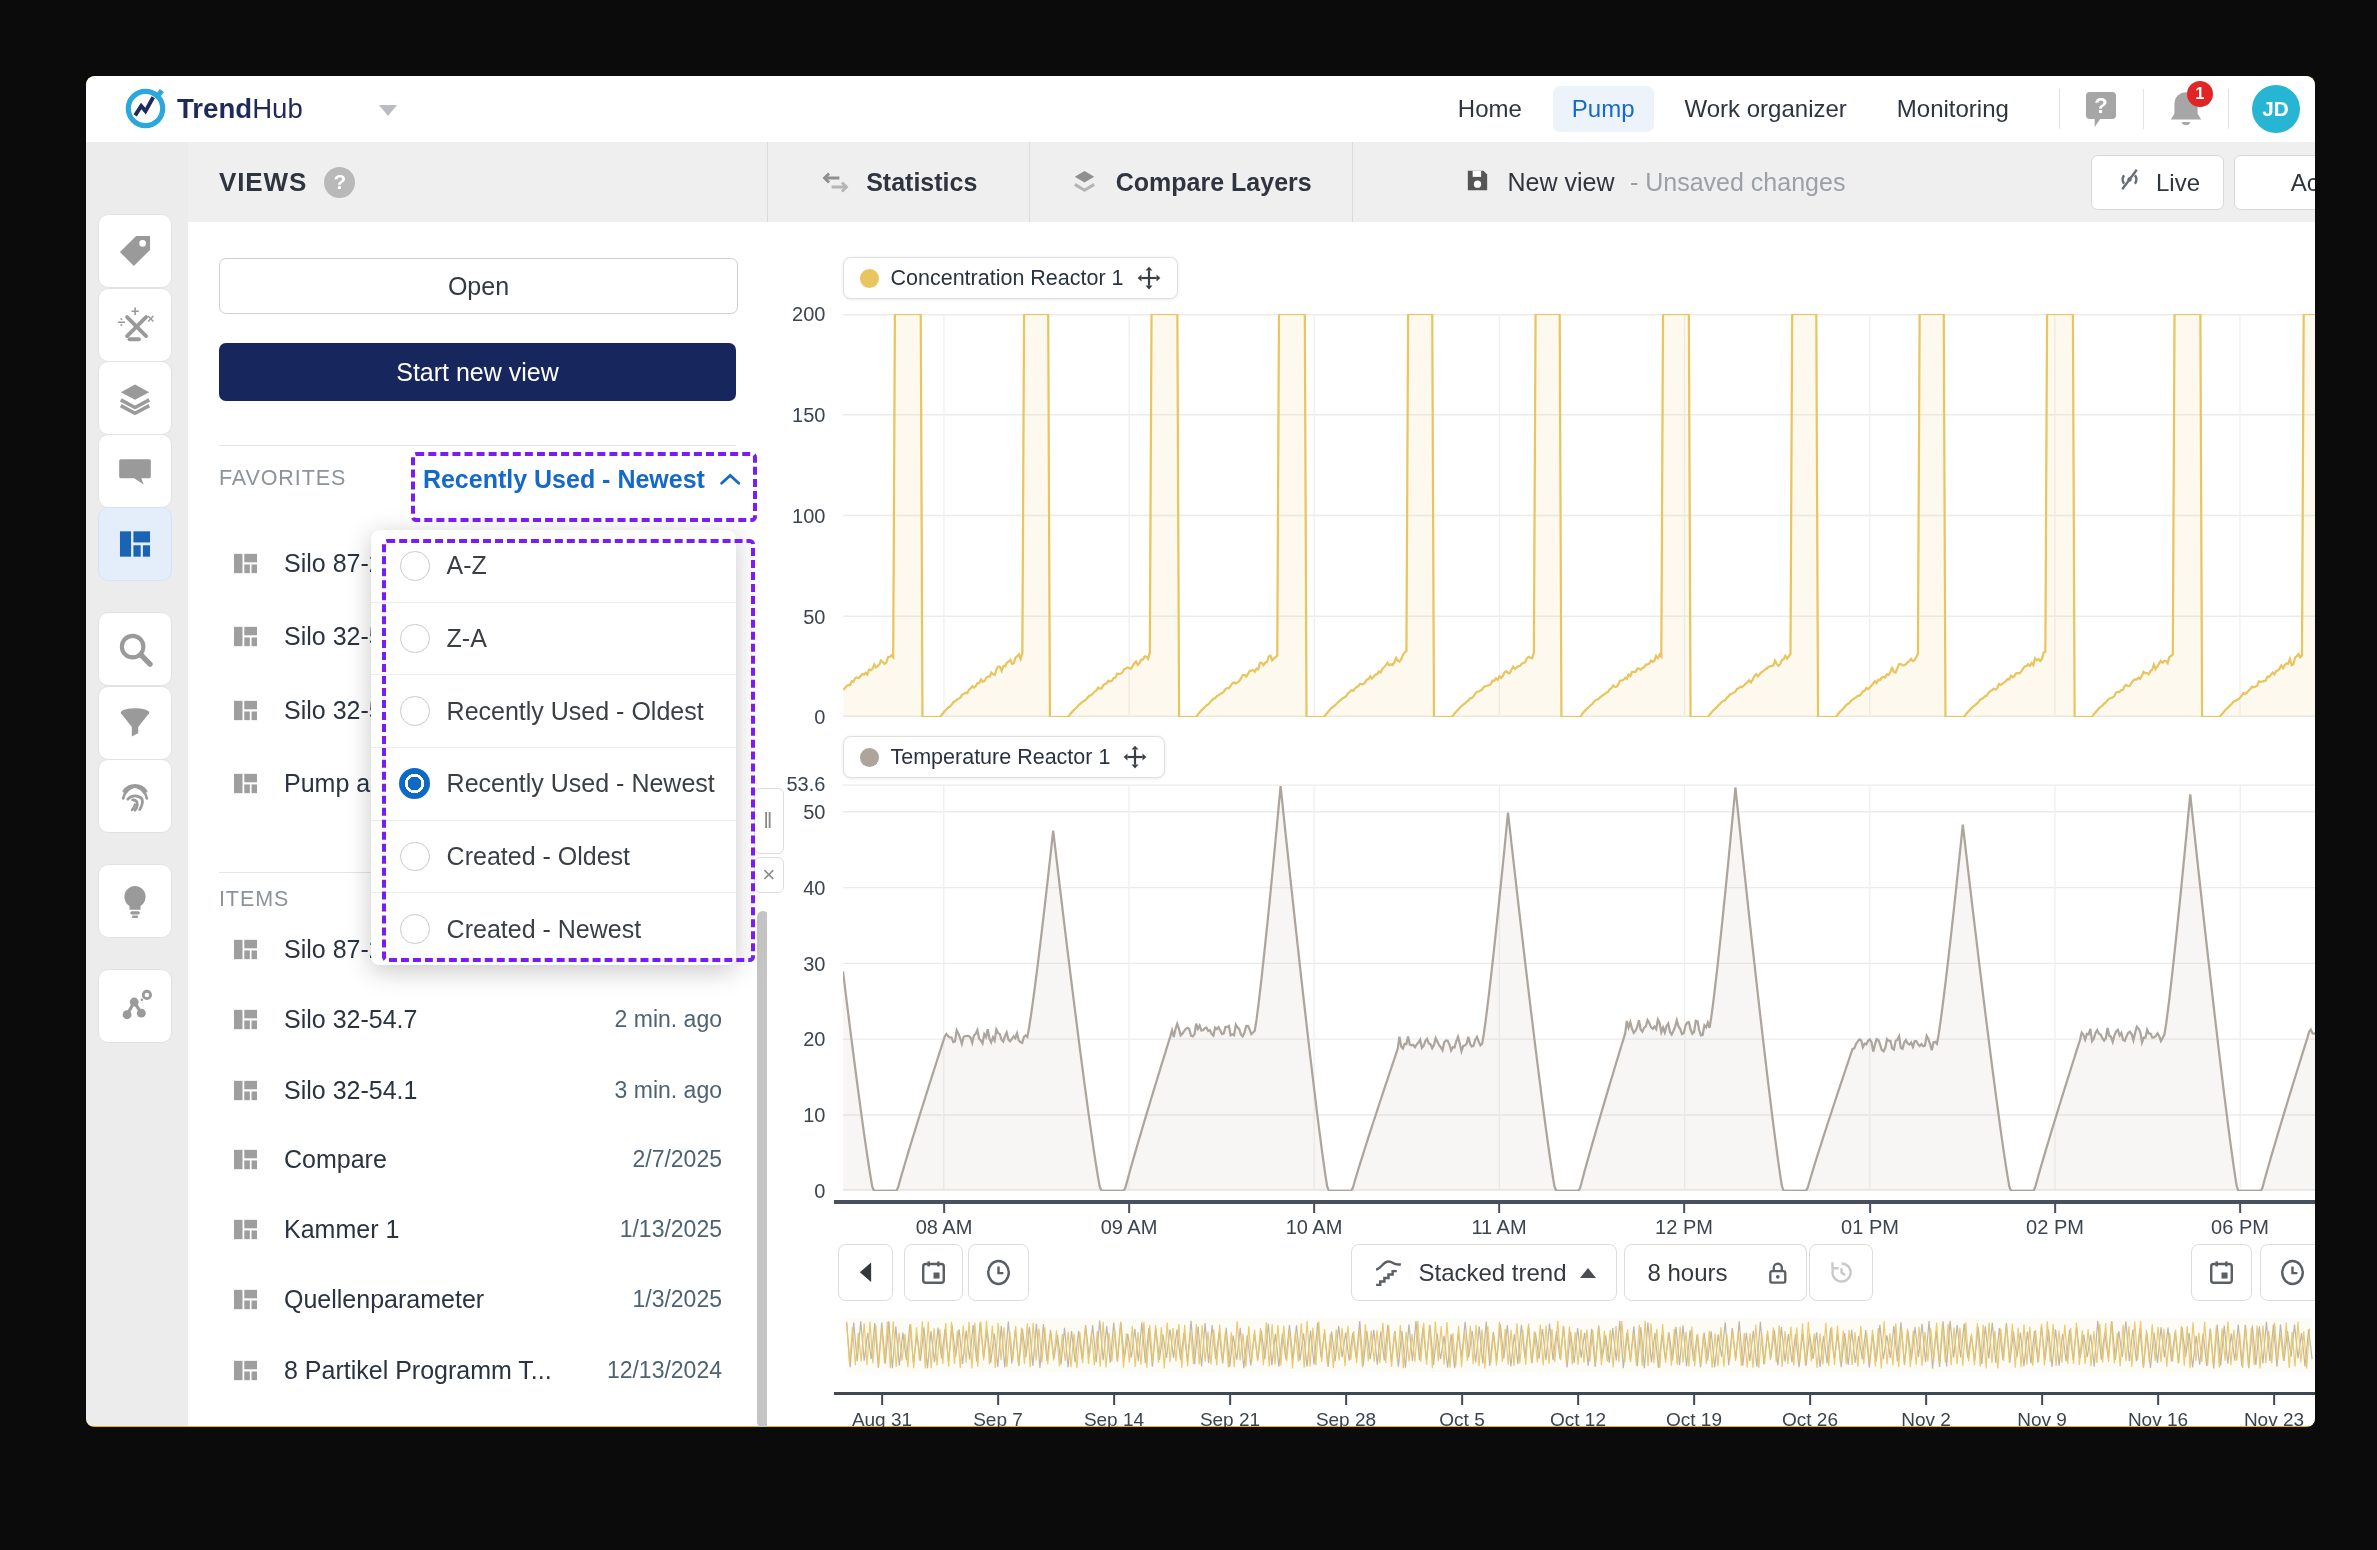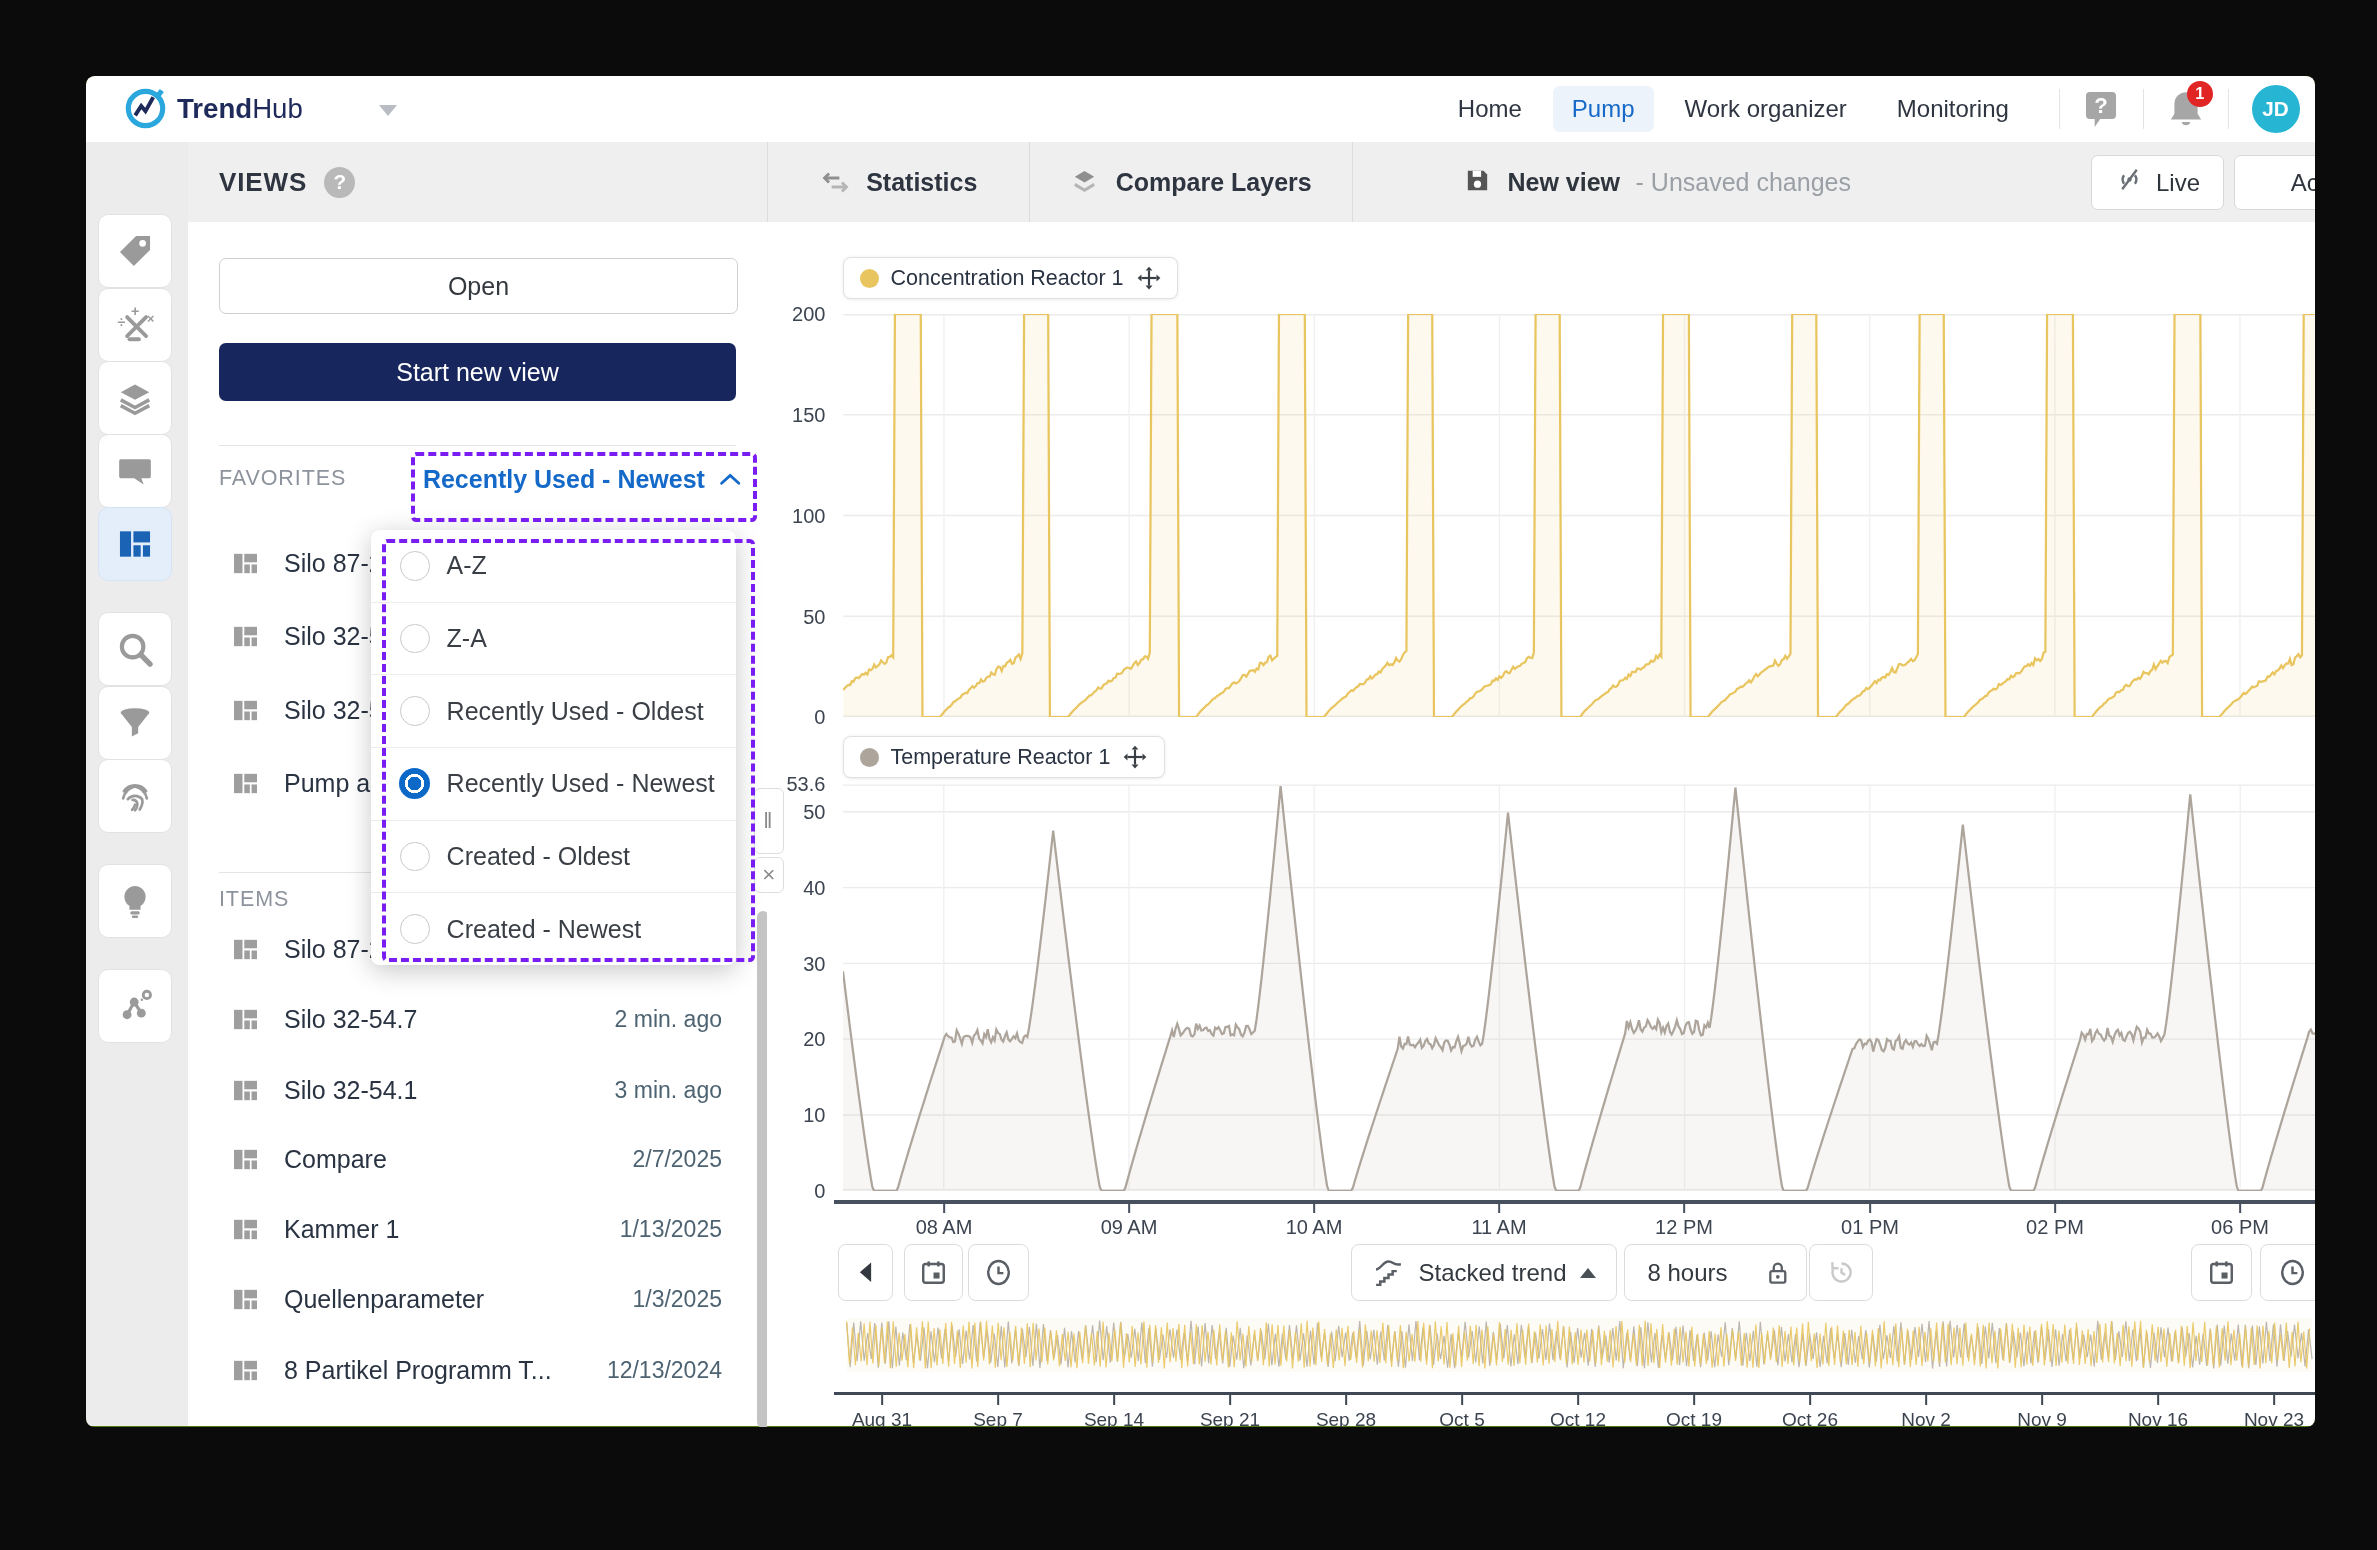--- a/index.html
+++ b/index.html
@@ -1,17 +1,17 @@
 <!DOCTYPE html>
 <html style="font-size:13.8px"><head>
 <meta charset="utf-8">
 <style>
   html,body{margin:0;padding:0;background:#0b0b0b;width:2377px;height:1551px;
     font-family:"Liberation Sans",sans-serif;-webkit-font-smoothing:antialiased;}
-  .frame{position:absolute;left:86px;top:76px;width:2229px;height:1351px;background:#4d7c0f;
+  .frame{position:absolute;left:86px;top:76px;width:2229px;height:1351px;background:#eab308;
     border-radius:8.6px;overflow:hidden;}
   
   .navbar{position:absolute;left:0;top:0;width:100%;height:66px;background:#fff;border-bottom:0.9px solid #e4e6e8;}
   .logo-svg{position:absolute;left:38px;top:11.2px;width:43px;height:43px;}
   .brand{position:absolute;left:91px;top:0;height:66px;line-height:66px;font-size:27.6px;color:#1e2a5a;}
   .brand b{font-weight:bold}
   .brand-chev{position:absolute;left:293px;top:29px;width:0;height:0;border-left:9.5px solid transparent;border-right:9.5px solid transparent;border-top:11.2px solid #b9bcc2;}
   .searchbox{position:absolute;left:336px;top:0;height:66px;display:flex;align-items:center;padding-left:27.6px;border-left:0.9px solid #e6e6e6;gap:13.8px;}
   .searchbox .stext{font-size:25px;color:#1569c8;}
   .nav-cluster{position:absolute;right:15.5px;top:0;height:66px;display:flex;align-items:center;gap:22.4px;}
@@ -30,21 +30,21 @@
   .views-head{position:absolute;left:31px;top:0;height:80px;display:flex;align-items:center;gap:17px;}
   .views-title{font-size:26px;font-weight:bold;color:#2f3540;letter-spacing:0.9px;}
   .qcircle{width:31px;height:31px;border-radius:50%;background:#b9b9b9;color:#fff;font-size:20.7px;font-weight:bold;
     display:flex;align-items:center;justify-content:center;}
   .tb-tab{position:absolute;top:0;height:80px;display:flex;align-items:center;justify-content:center;gap:15.5px;
     border-left:0.9px solid #dcdcdc;border-right:0.9px solid #dcdcdc;font-size:25px;font-weight:bold;color:#2f3540;cursor:pointer;}
   .tb-tab .ticon{display:flex;color:#8f8f8f;}
   #tab-statistics{left:579px;width:261px;}
   #tab-compare{left:841px;width:323px;border-left:none;}
   .newview{position:absolute;left:1275px;top:0;height:80px;display:flex;align-items:center;gap:15.5px;}
-  .nv-name{font-size:25px;font-weight:bold;color:#2f353d;}
+  .nv-name{font-size:25px;font-weight:normal;color:#2f353d;}
   .nv-status{font-size:25px;color:#9aa0a6;}
   .tb-btn{position:absolute;top:13px;height:53px;background:#fff;border:0.9px solid #d8d8d8;border-radius:6.9px;
     display:flex;align-items:center;justify-content:center;gap:12px;font-size:24px;color:#2f353d;cursor:pointer;}
   #btn-live{left:1903px;width:131px;}
   #btn-actions{left:2046px;width:146px;}
   
   .rail{position:absolute;left:0;top:66px;width:102px;height:1284px;background:#ececec;}
   .rail-btn{position:absolute;left:12px;width:72px;height:72px;background:#fff;border:0.9px solid #e2e2e2;border-radius:10.3px;
     display:flex;align-items:center;justify-content:center;color:#9a9a9a;cursor:pointer;}
   .rail-btn.active{background:#e4eefa;color:#1b63b5;border-color:#d5e4f5;}

